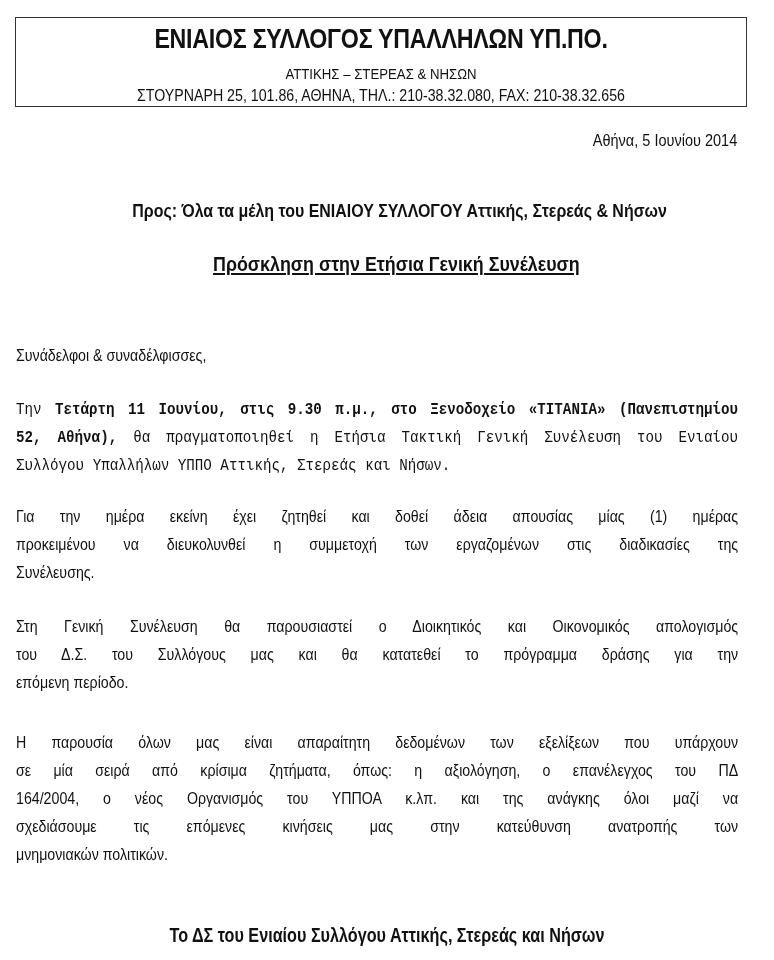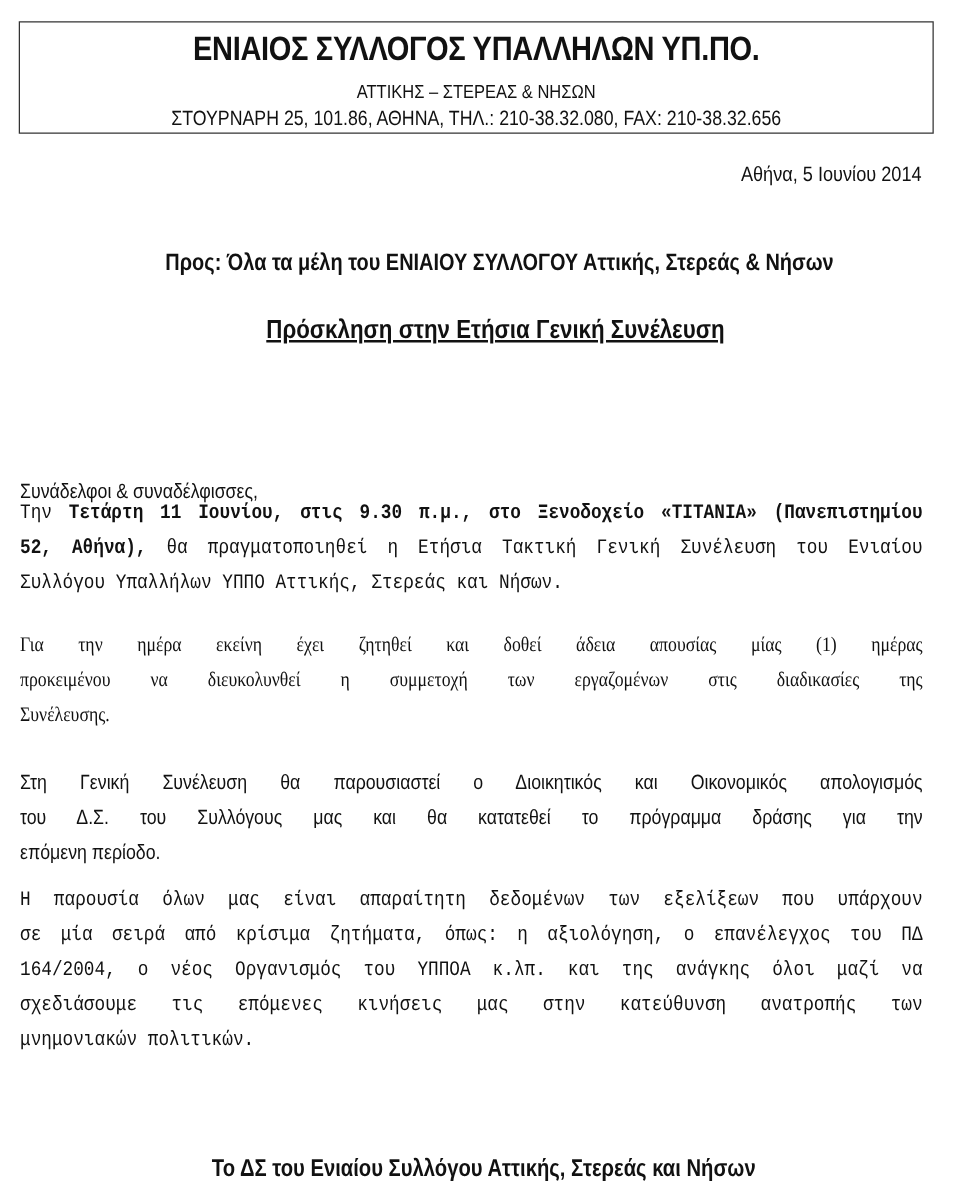--- a/index.html
+++ b/index.html
@@ -67,43 +67,43 @@
   <div class="hdr-sub">ΑΤΤΙΚΗΣ – ΣΤΕΡΕΑΣ &amp; ΝΗΣΩΝ</div>
   <div class="hdr-addr">ΣΤΟΥΡΝΑΡΗ 25, 101.86, ΑΘΗΝΑ, ΤΗΛ.: 210-38.32.080, FAX: 210-38.32.656</div>
 </div>
 
 <div class="date">Αθήνα, 5 Ιουνίου 2014</div>
 
 <div class="to-line">Προς: Όλα τα μέλη του ΕΝΙΑΙΟΥ ΣΥΛΛΟΓΟΥ Αττικής, Στερεάς &amp; Νήσων</div>
 
 <div class="inv-title">Πρόσκληση στην Ετήσια Γενική Συνέλευση</div>
 
-<div class="para" style="top:341px;margin-top:38px;">
+<div class="para" style="top:341px;">
   <span class="line last">Συνάδελφοι &amp; συναδέλφισσες,</span>
 </div>
 
 <div class="para" style="top:396px;font-family:Liberation Mono, monospace;">
   <span class="line"><span>Την </span><span class="b">Τετάρτη 11 Ιουνίου, στις 9.30 π.μ., στο Ξενοδοχείο «TITANIA» (Πανεπιστημίου</span></span>
   <span class="line"><span class="b">52, Αθήνα),</span><span> θα πραγματοποιηθεί η Ετήσια Τακτική Γενική Συνέλευση του Ενιαίου</span></span>
   <span class="line last">Συλλόγου Υπαλλήλων ΥΠΠΟ Αττικής, Στερεάς και Νήσων.</span>
 </div>
 
-<div class="para" style="top:502px;font-family:Liberation Serif, serif;">
+<div class="para" style="top:502px;">
   <span class="line">Για την ημέρα εκείνη έχει ζητηθεί και δοθεί άδεια απουσίας μίας (1) ημέρας</span>
   <span class="line">προκειμένου να διευκολυνθεί η συμμετοχή των εργαζομένων στις διαδικασίες της</span>
   <span class="line last">Συνέλευσης.</span>
 </div>
 
 <div class="para" style="top:612px;">
   <span class="line">Στη Γενική Συνέλευση θα παρουσιαστεί ο Διοικητικός και Οικονομικός απολογισμός</span>
   <span class="line">του Δ.Σ. του Συλλόγους μας και θα κατατεθεί το πρόγραμμα δράσης για την</span>
   <span class="line last">επόμενη περίοδο.</span>
 </div>
 
-<div class="para" style="top:706px;font-family:Liberation Mono, monospace;">
+<div class="para" style="top:728px;">
   <span class="line">Η παρουσία όλων μας είναι απαραίτητη δεδομένων των εξελίξεων που υπάρχουν</span>
   <span class="line">σε μία σειρά από κρίσιμα ζητήματα, όπως: η αξιολόγηση, ο επανέλεγχος του ΠΔ</span>
   <span class="line">164/2004, ο νέος Οργανισμός του ΥΠΠΟΑ κ.λπ. και της ανάγκης όλοι μαζί να</span>
   <span class="line">σχεδιάσουμε τις επόμενες κινήσεις μας στην κατεύθυνση ανατροπής των</span>
   <span class="line last">μνημονιακών πολιτικών.</span>
 </div>
 
 <div class="signature">Το ΔΣ του Ενιαίου Συλλόγου Αττικής, Στερεάς και Νήσων</div>
 
 </body></html>

